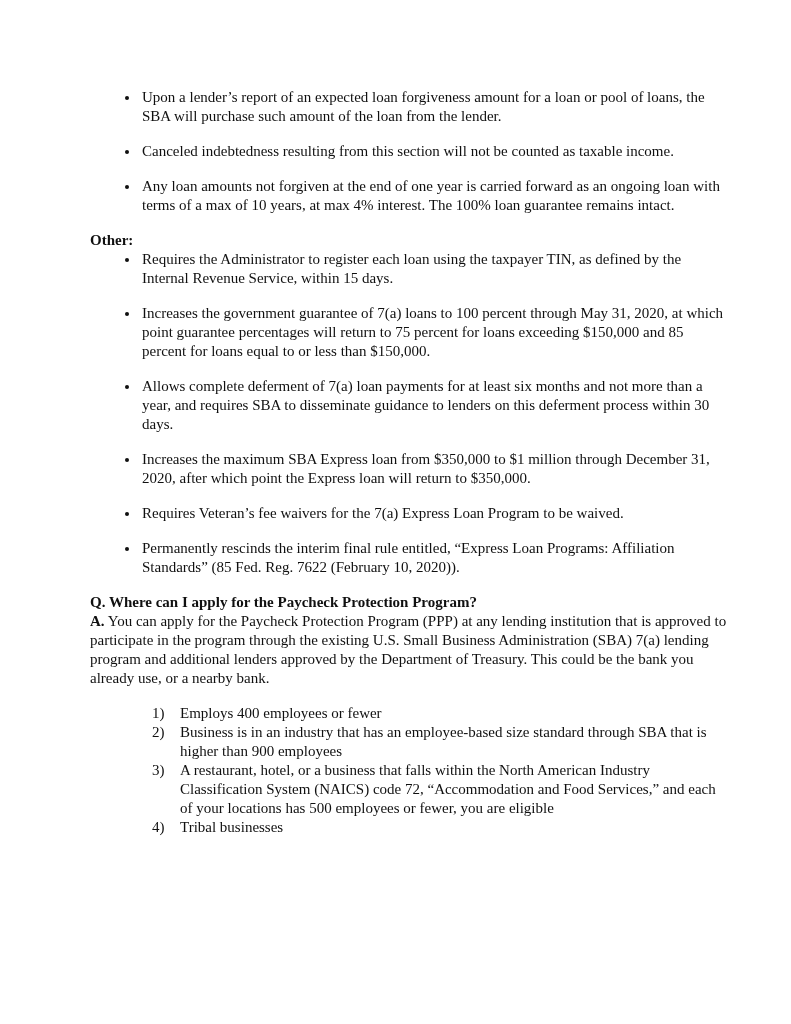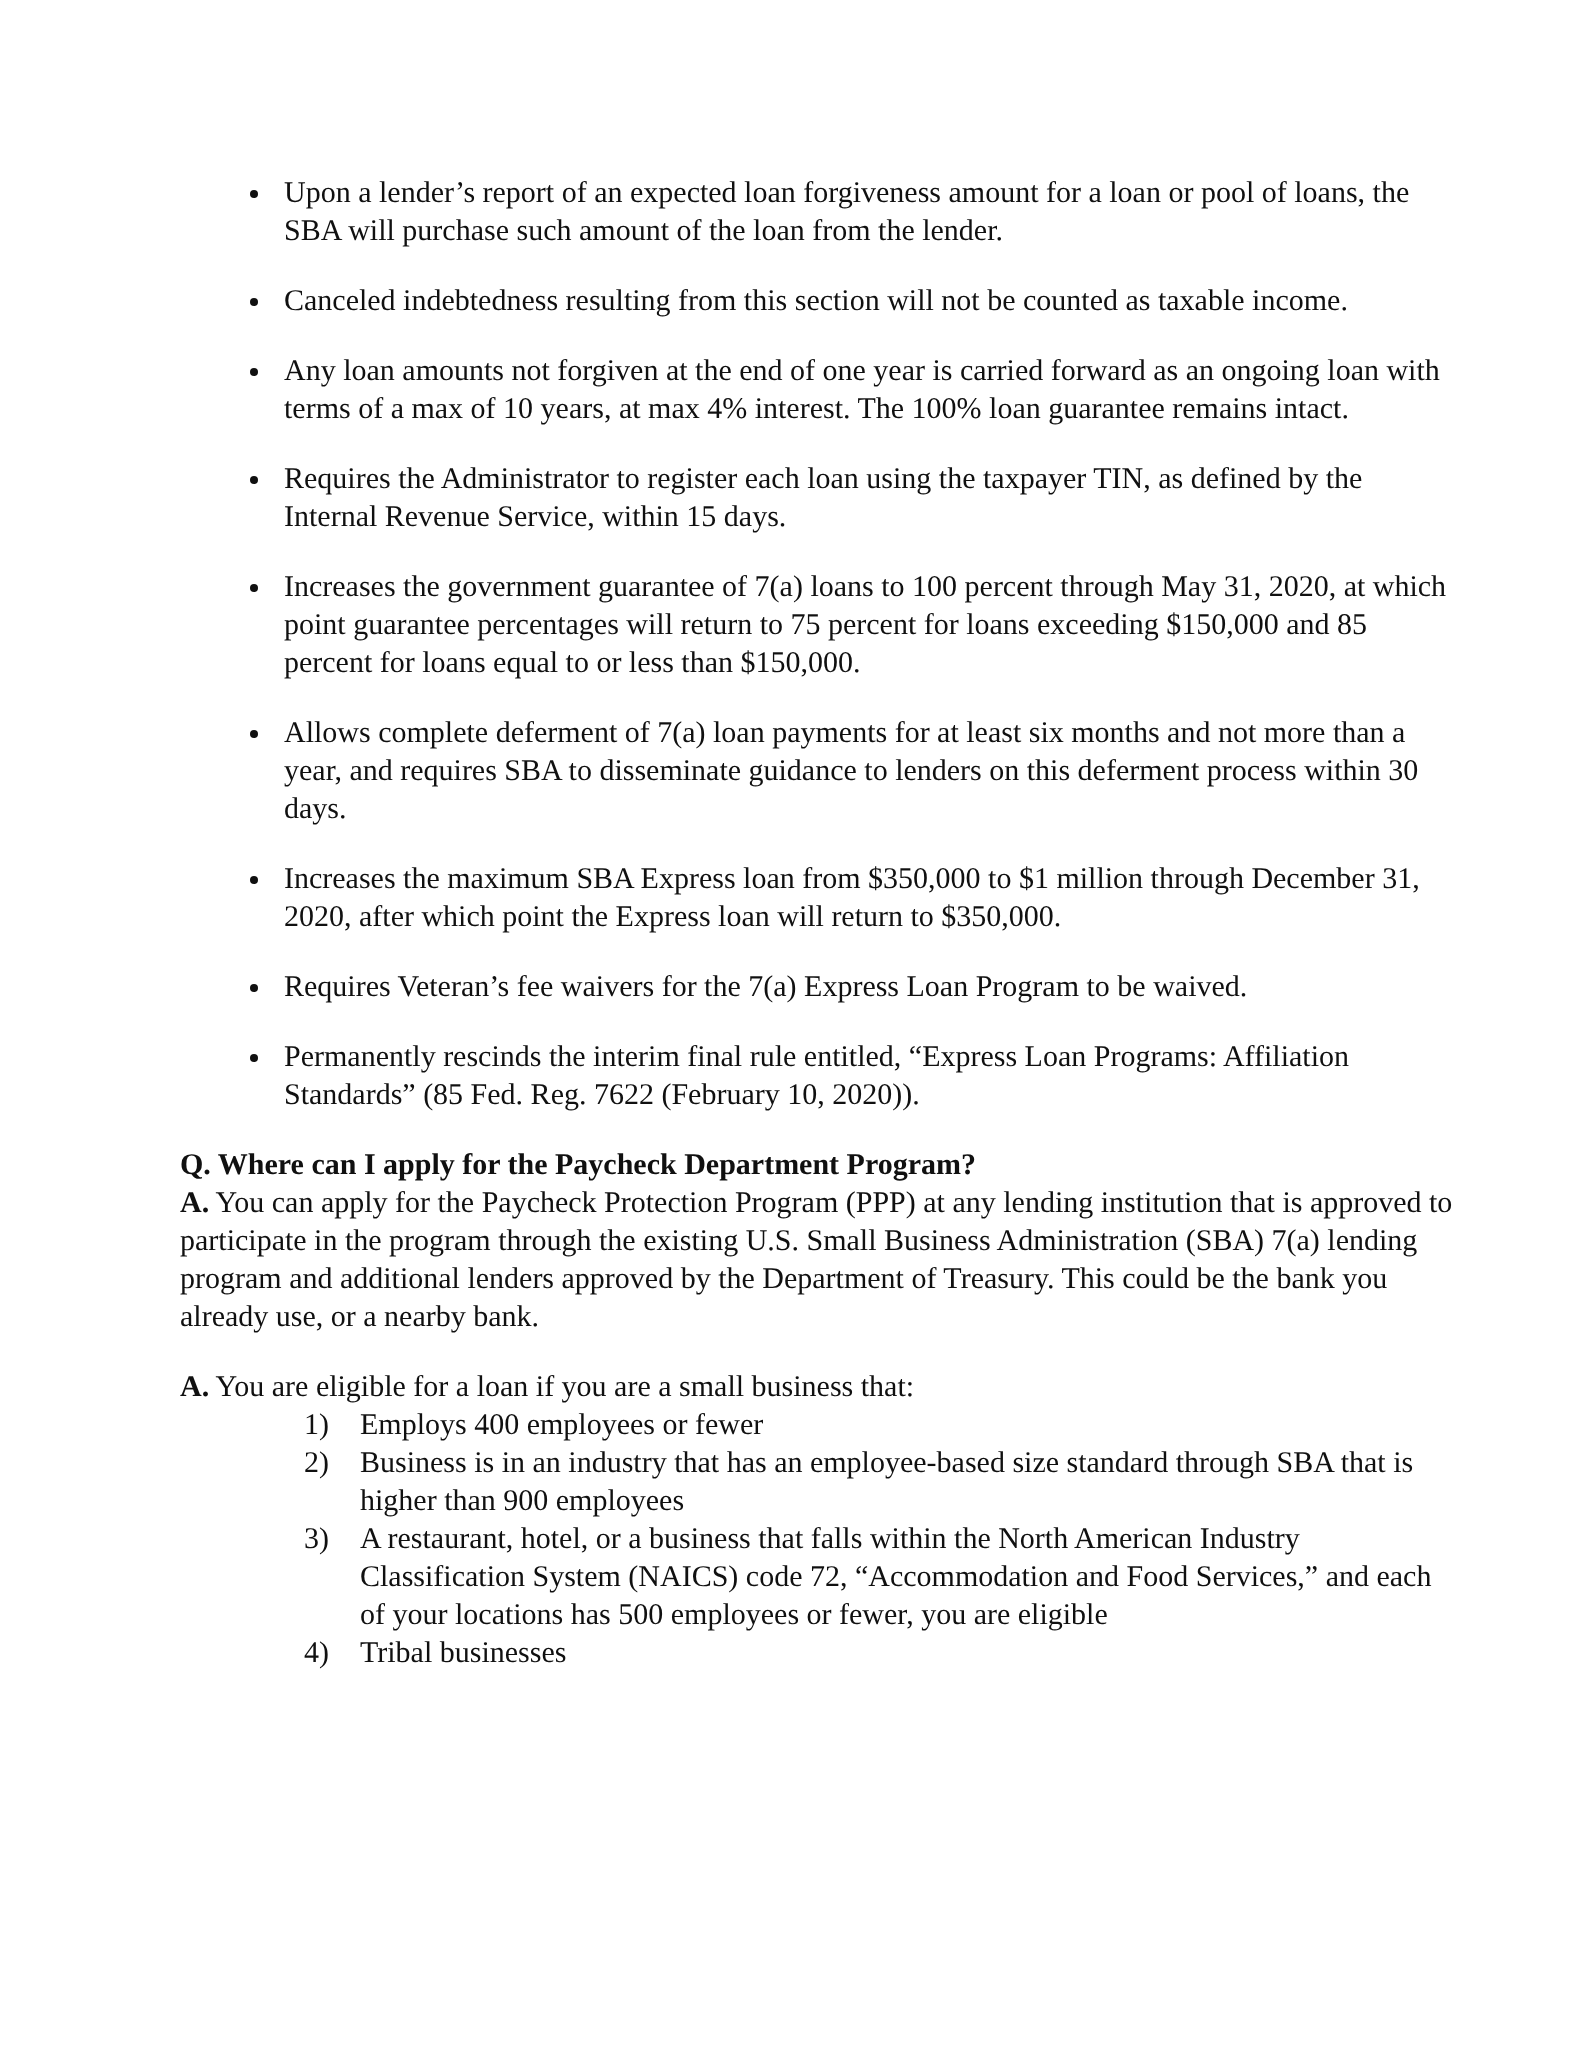--- a/index.html
+++ b/index.html
@@ -64,38 +64,38 @@
 <body>
 
 <div class="page">
 
   <ul class="bullets">
     <li>Upon a lender’s report of an expected loan forgiveness amount for a loan or pool of loans, the SBA will purchase such amount of the loan from the lender.</li>
     <li>Canceled indebtedness resulting from this section will not be counted as taxable income.</li>
     <li>Any loan amounts not forgiven at the end of one year is carried forward as an ongoing loan with terms of a max of 10 years, at max 4% interest. The 100% loan guarantee remains intact.</li>
   </ul>
 
+  <div class="heading-inline">Other:</div>
 
   <ul class="bullets">
     <li>Requires the Administrator to register each loan using the taxpayer TIN, as defined by the Internal Revenue Service, within 15 days.</li>
     <li>Increases the government guarantee of 7(a) loans to 100 percent through May 31, 2020, at which point guarantee percentages will return to 75 percent for loans exceeding $150,000 and 85 percent for loans equal to or less than $150,000.</li>
     <li>Allows complete deferment of 7(a) loan payments for at least six months and not more than a year, and requires SBA to disseminate guidance to lenders on this deferment process within 30 days.</li>
     <li>Increases the maximum SBA Express loan from $350,000 to $1 million through December 31, 2020, after which point the Express loan will return to $350,000.</li>
     <li>Requires Veteran’s fee waivers for the 7(a) Express Loan Program to be waived.</li>
     <li>Permanently rescinds the interim final rule entitled, “Express Loan Programs: Affiliation Standards” (85 Fed. Reg. 7622 (February 10, 2020)).</li>
   </ul>
 
 
   <div class="qa-block">
-    <div class="q-line">Q. Where can I apply for the Paycheck Department Program?</div>
+    <div class="q-line">Q. Where can I apply for the Paycheck Protection Program?</div>
     <div><span class="a-prefix">A.</span> <span>You can apply for the Paycheck Protection Program (PPP) at any lending institution that is approved to participate in the program through the existing U.S. Small Business Administration (SBA) 7(a) lending program and additional lenders approved by the Department of Treasury. This could be the bank you already use, or a nearby bank.</span></div>
   </div>
 
   <div class="qa-block">
-    <div><span class="a-prefix">A.</span> <span>You are eligible for a loan if you are a small business that:</span></div>
     <div class="numbered">
       <div class="row">
         <span class="num">1)</span>
         <span class="txt">Employs 400 employees or fewer</span>
       </div>
       <div class="row">
         <span class="num">2)</span>
         <span class="txt">Business is in an industry that has an employee-based size standard through SBA that is higher than 900 employees</span>
       </div>
       <div class="row">

